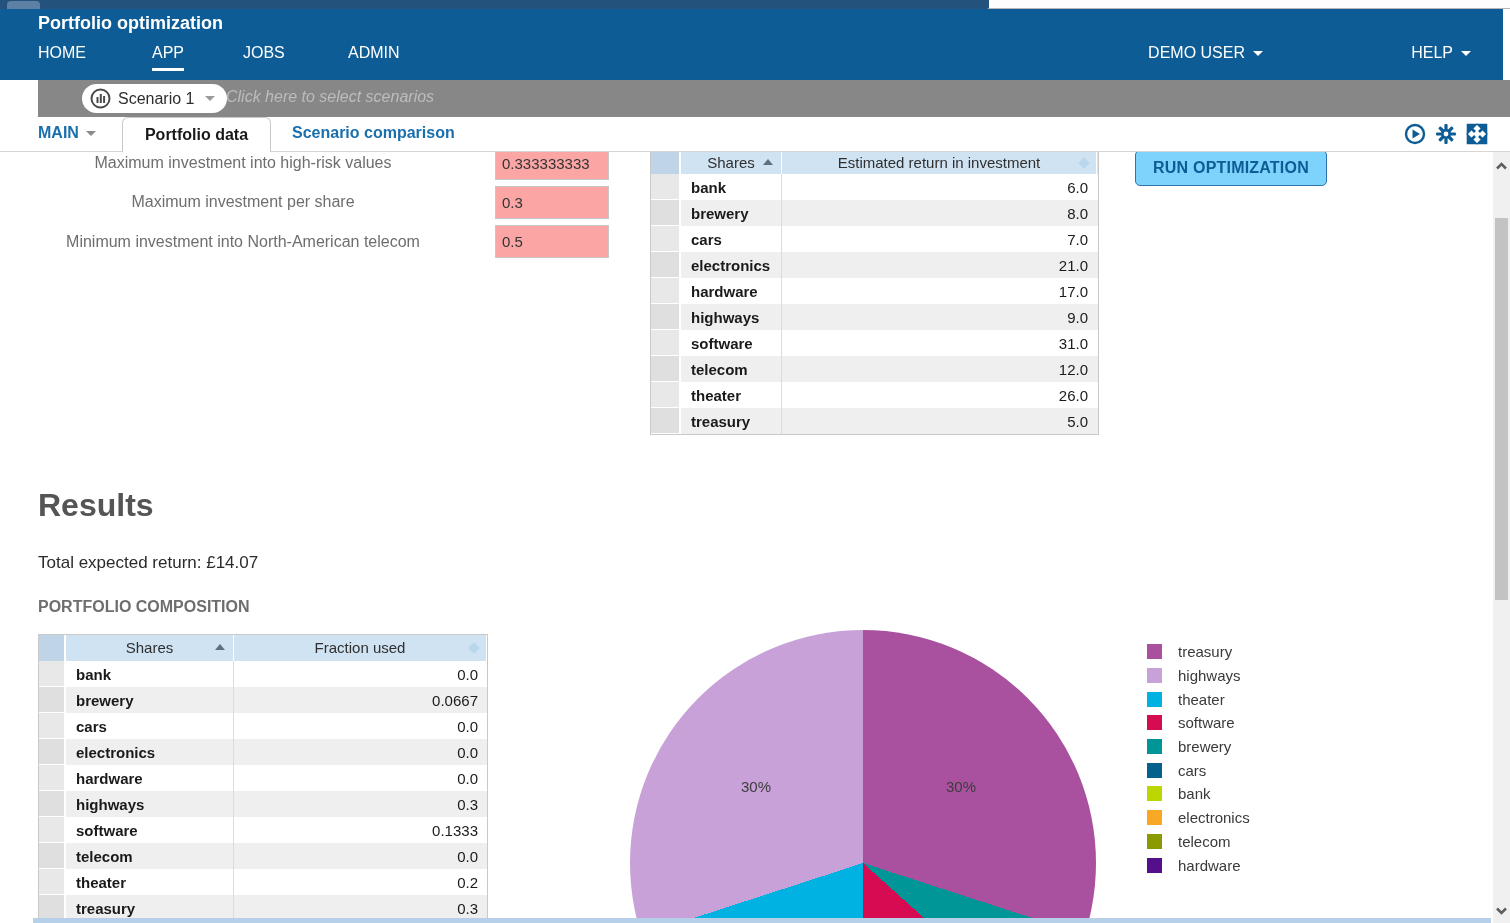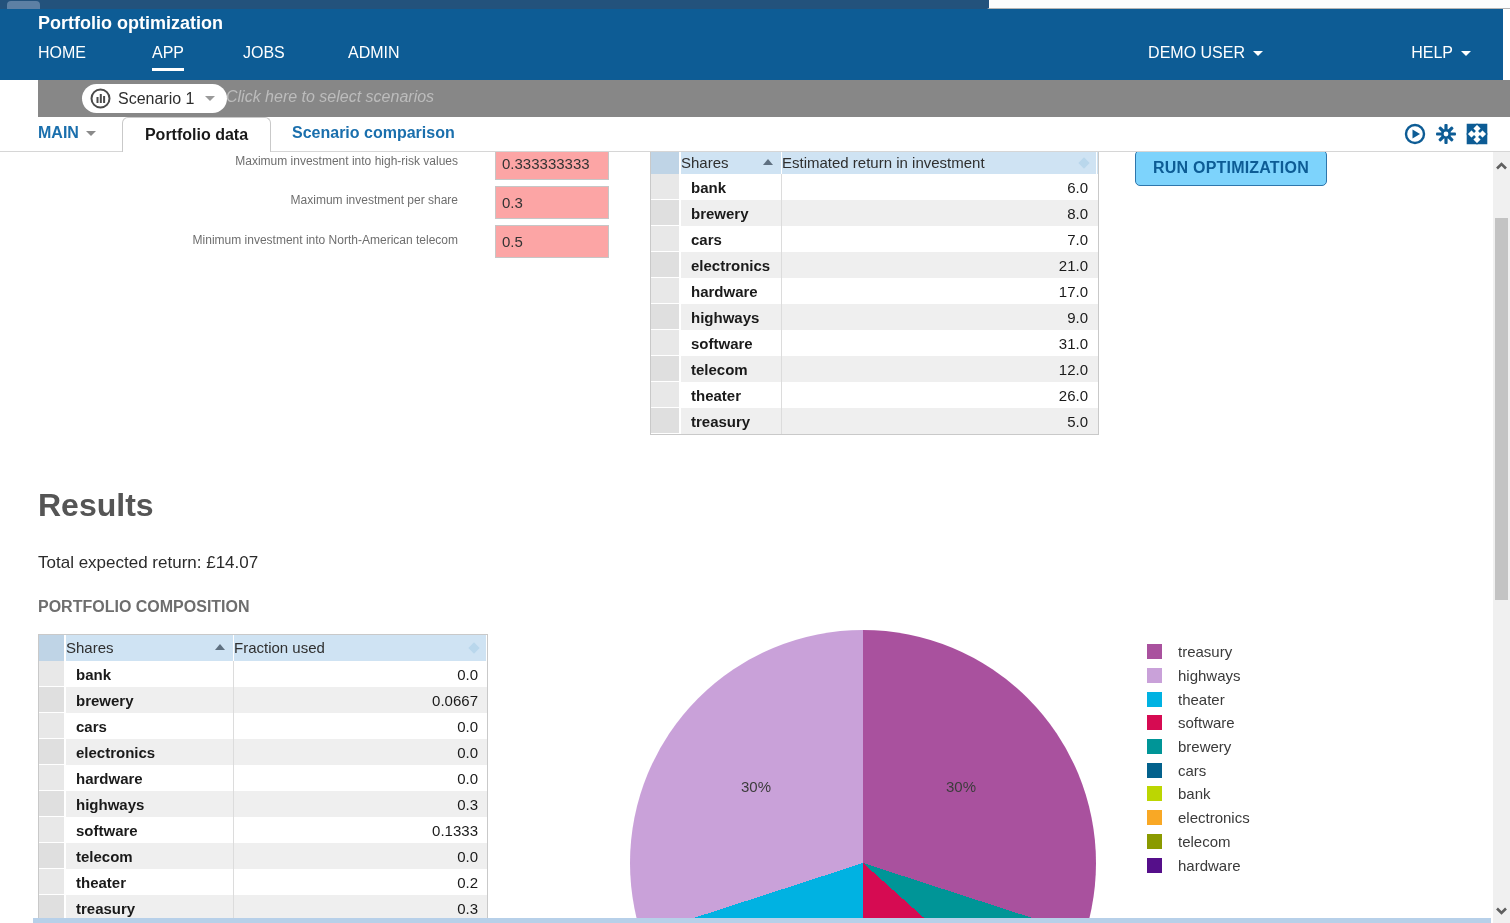--- a/index.html
+++ b/index.html
@@ -30,28 +30,28 @@
   
   .tab-bar { position:absolute; left:0; top:117px; width:1510px; height:35px; background:#fff; border-bottom:1px solid #d6d6d6; z-index:5; }
   .main-menu { position:absolute; left:38px; top:7px; color:#1a6fad; font-size:16px; font-weight:600; cursor:pointer; }
   .main-menu .caret-g { display:inline-block; width:0; height:0; border-left:5px solid transparent; border-right:5px solid transparent; border-top:5px solid #8a8a8a; margin-left:7px; vertical-align:middle; }
   .tab { position:absolute; top:7px; font-size:16px; font-weight:600; color:#1a6fad; cursor:pointer; }
   .tab.active { top:0; left:122px; width:149px; height:35px; background:#fff; border:1px solid #c9c9c9; border-bottom:none; border-radius:6px 6px 0 0; color:#191919; text-align:center; line-height:33px; }
   .tabbar-icons { position:absolute; right:22px; top:6px; display:flex; gap:9px; }
   .tb-icon { width:22px; height:22px; cursor:pointer; }
 
   
-  .form-label { position:absolute; font-size:12px; color:#6e6e6e; text-align:right; width:430px; left:28px; }
+  .form-label { position:absolute; font-size:16px; color:#6e6e6e; text-align:center; width:430px; left:28px; }
   .form-input { position:absolute; left:495px; width:114px; height:33px; border:1px solid #c6c6c6; font-size:15px; color:#333; padding:0 6px; font-family:"Liberation Sans",sans-serif; background:#fca5a5; }
 
   
   .dtable { position:absolute; border:1px solid #c9c9c9; background:#fff; }
   .thead { display:grid; background:#cfe3f3; }
   .thead .hgut { background:#bfd4e6; border-right:2px solid #fff; }
-  .thead .hcell { position:relative; text-align:left; font-size:15px; color:#2f2f2f; border-right:1px solid #fff; }
+  .thead .hcell { position:relative; text-align:center; font-size:15px; color:#2f2f2f; border-right:1px solid #fff; }
   .sort-asc { position:absolute; right:8px; top:50%; margin-top:-4px; width:0; height:0; border-left:5px solid transparent; border-right:5px solid transparent; border-bottom:6px solid #5f7080; }
   .sort-both { position:absolute; right:8px; top:50%; margin-top:-4px; width:8px; height:8px; background:#b9d7ec; transform:rotate(45deg); }
   .trow { display:grid; }
   .trow.even { background:#efefef; }
   .trow .gut { background:#e8e8e8; border-right:2px solid #fff; border-bottom:1px solid #fff; }
   .trow.even .gut { background:#dfdfdf; }
   .trow .cname { font-size:15px; font-weight:bold; color:#1a1a1a; padding-left:10px; border-right:1px solid #dcdcdc; display:flex; align-items:center; }
   .trow .cval { font-size:15px; color:#1a1a1a; text-align:right; padding-right:9px; display:flex; align-items:center; justify-content:flex-end; }
   .t-returns { left:650px; top:150px; width:449px; }
   .t-returns .thead { grid-template-columns:30px 101px 315px; height:23px; line-height:23px; }

